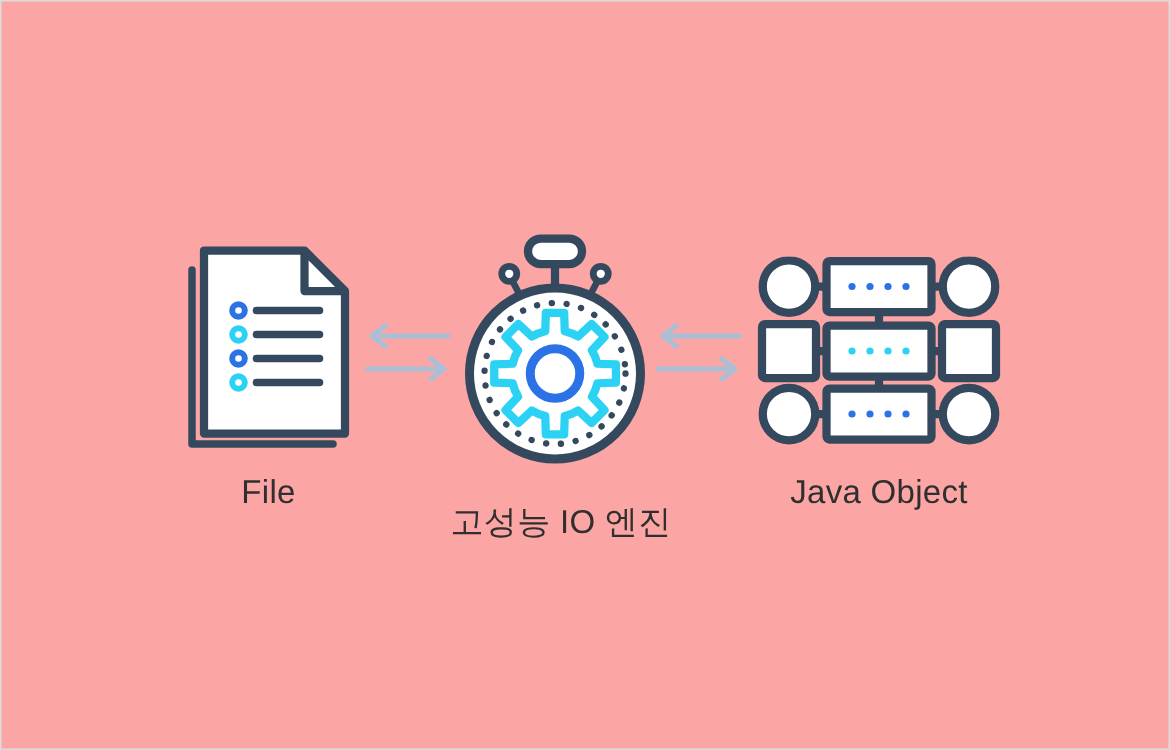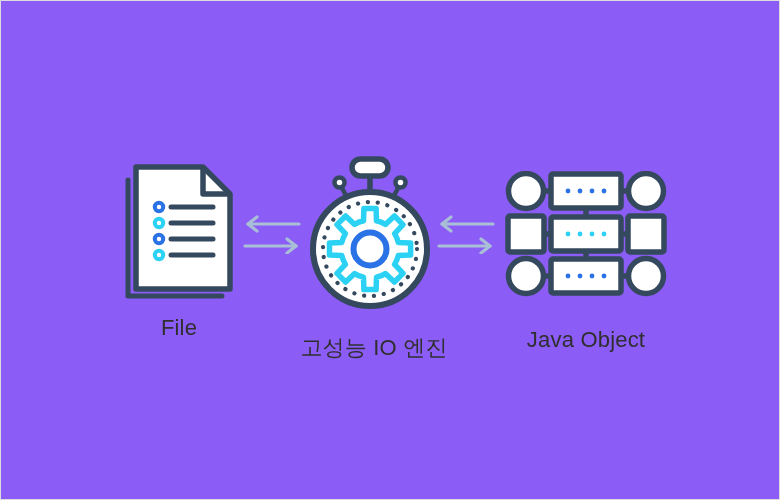--- a/index.html
+++ b/index.html
@@ -1,20 +1,20 @@
 <!DOCTYPE html>
 <html><head>
 <meta charset="utf-8">
 <style>
   html,body{margin:0;padding:0;background:#fff;}
   #canvas{
     position:relative;
     width:778px;height:498px;
     border:1px solid #dcdcdc;
-    background:#8b5cf6;
+    background:#fca5a5;
     font-family:"Liberation Sans","DejaVu Sans",sans-serif;
     overflow:hidden;
   }
   .abs{position:absolute;}
   .node-label{
     position:absolute;
     top:313px;
     text-align:center;
     font-size:22px;
     line-height:28px;
@@ -137,15 +137,15 @@
         <circle cx="64" cy="105" r="2.4"></circle>
           <circle cx="76" cy="105" r="2.4"></circle>
           <circle cx="88" cy="105" r="2.4"></circle>
           <circle cx="100" cy="105" r="2.4"></circle>
       </g>
     </g>
   </svg>
 
   <div class="node-label" style="left:122px;width:112px;">File</div>
   <div class="node-label" style="left:299px;width:148px;margin-top:20px;">고성능 IO 엔진</div>
-  <div class="node-label" style="left:503px;width:164px;margin-top:12px;">Java Object</div>
+  <div class="node-label" style="left:503px;width:164px;">Java Object</div>
 
 </div>
 
 </body></html>

